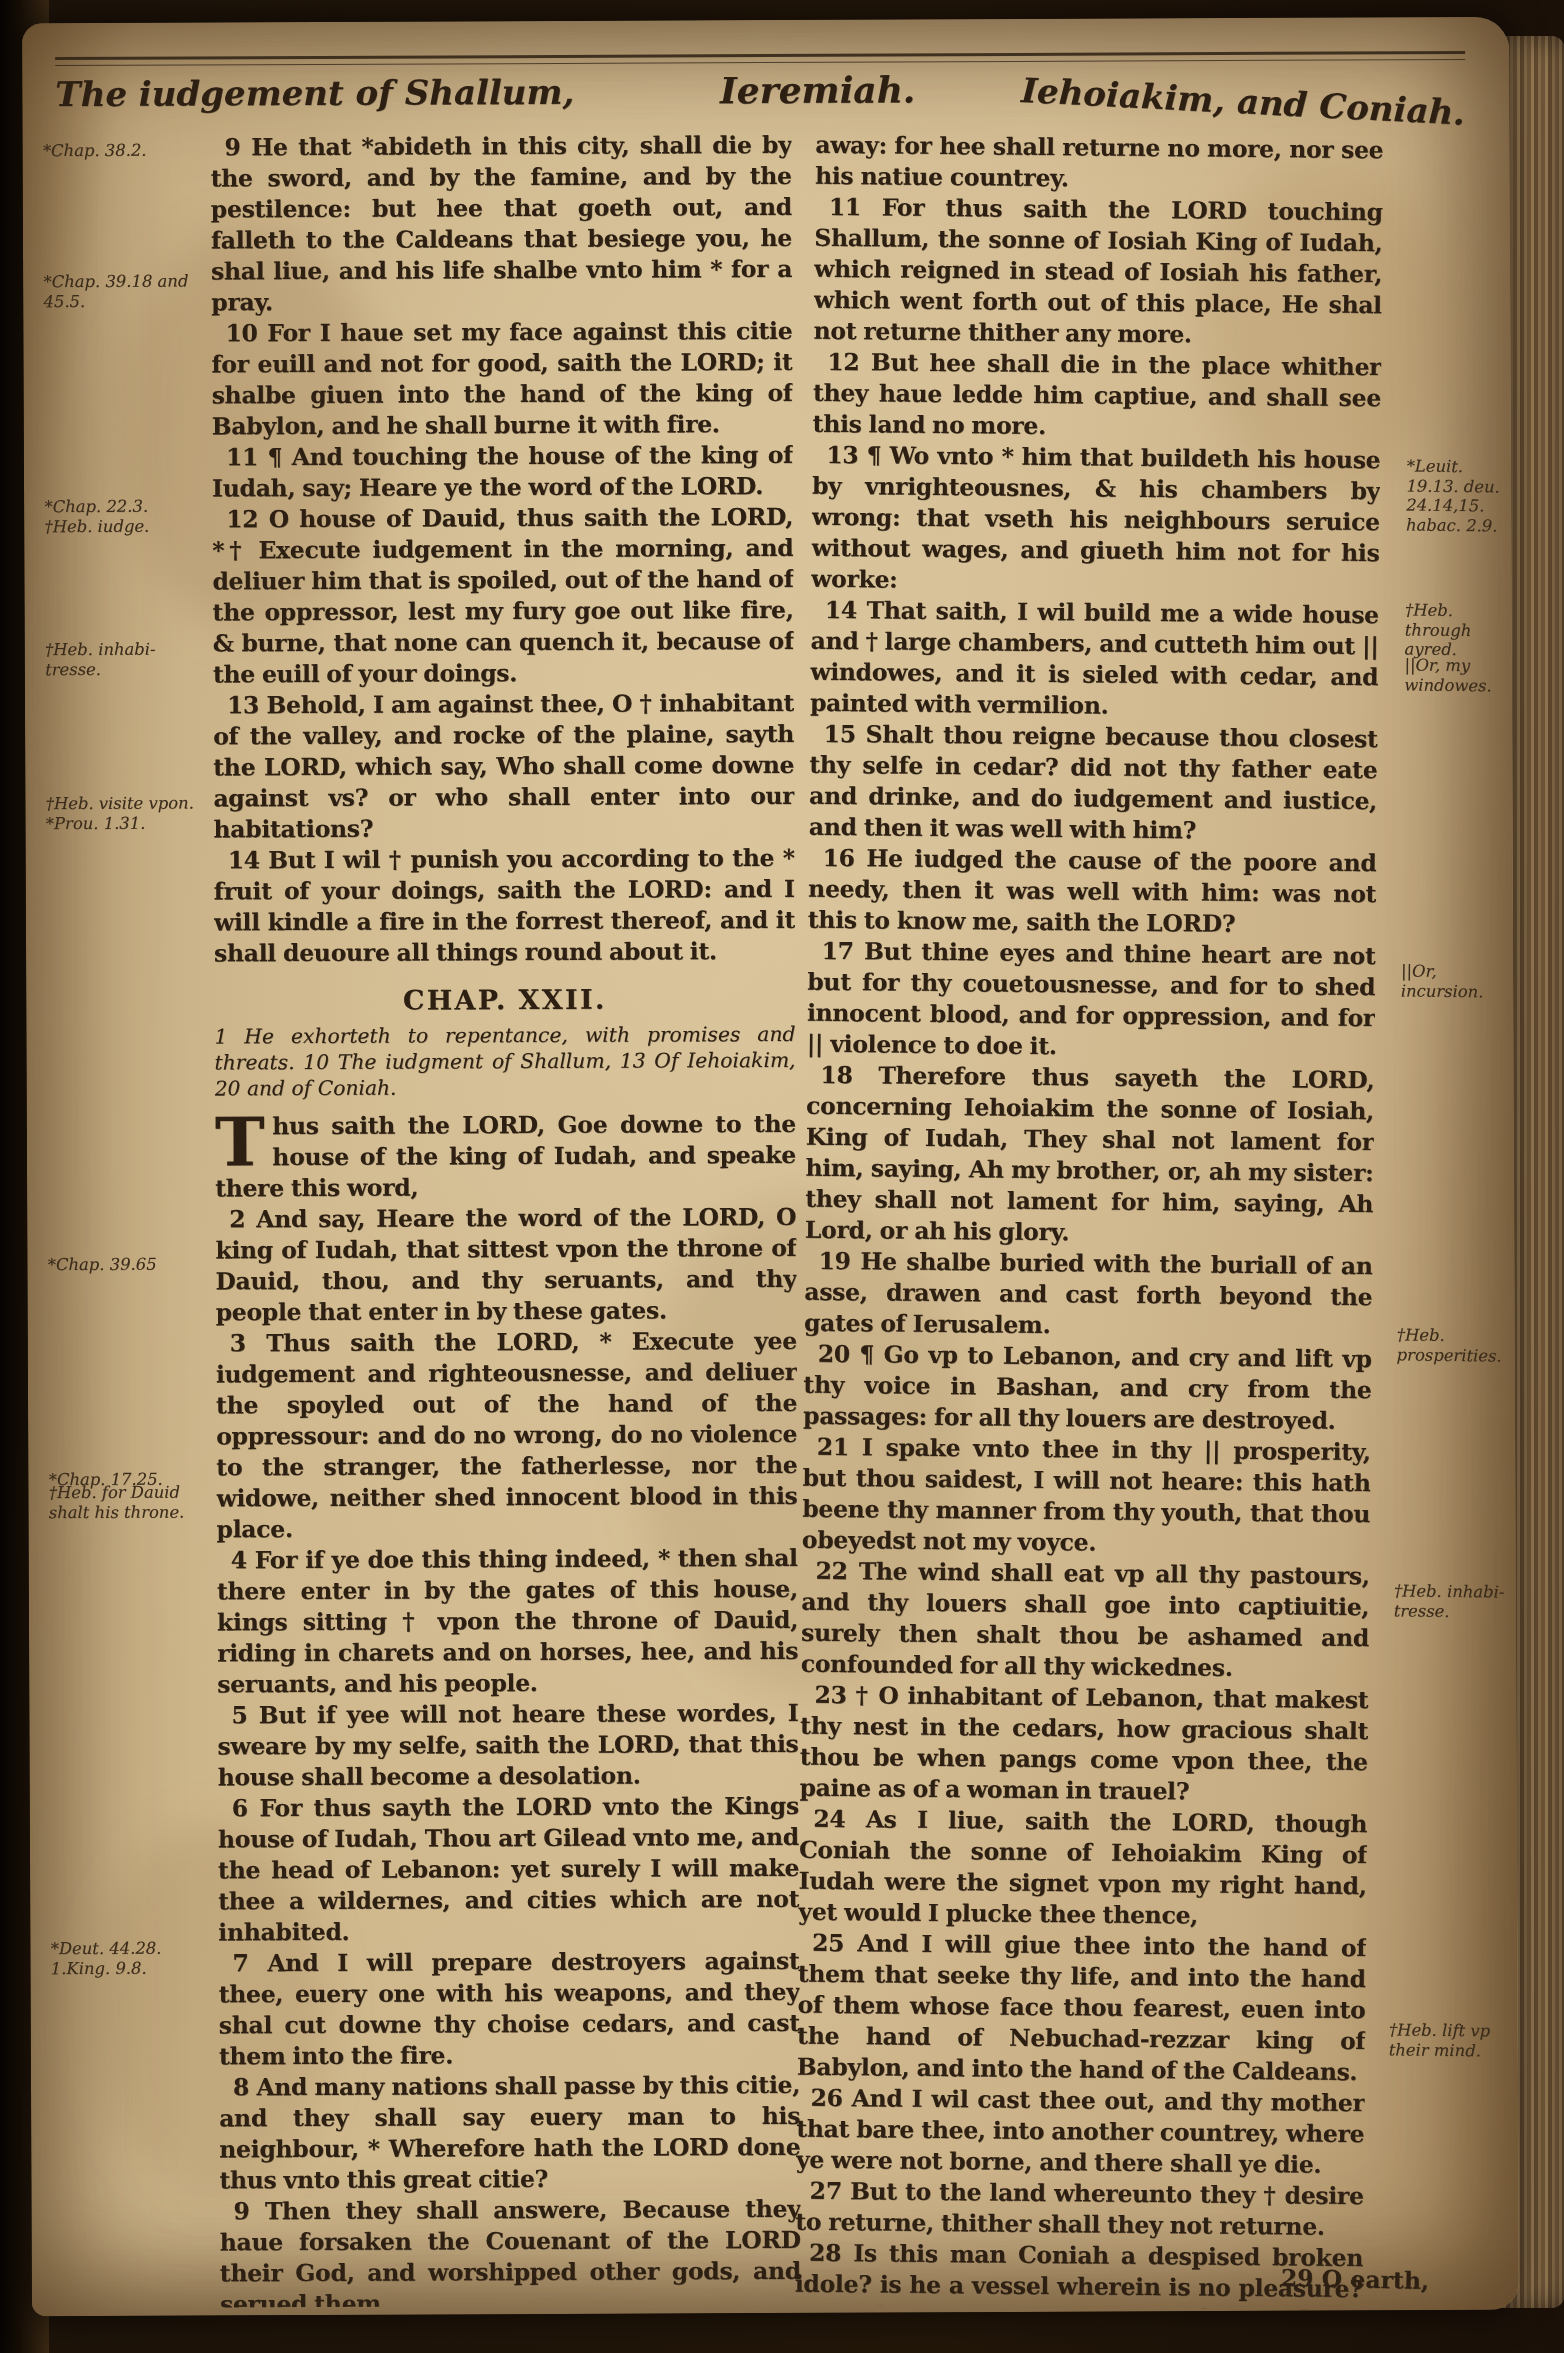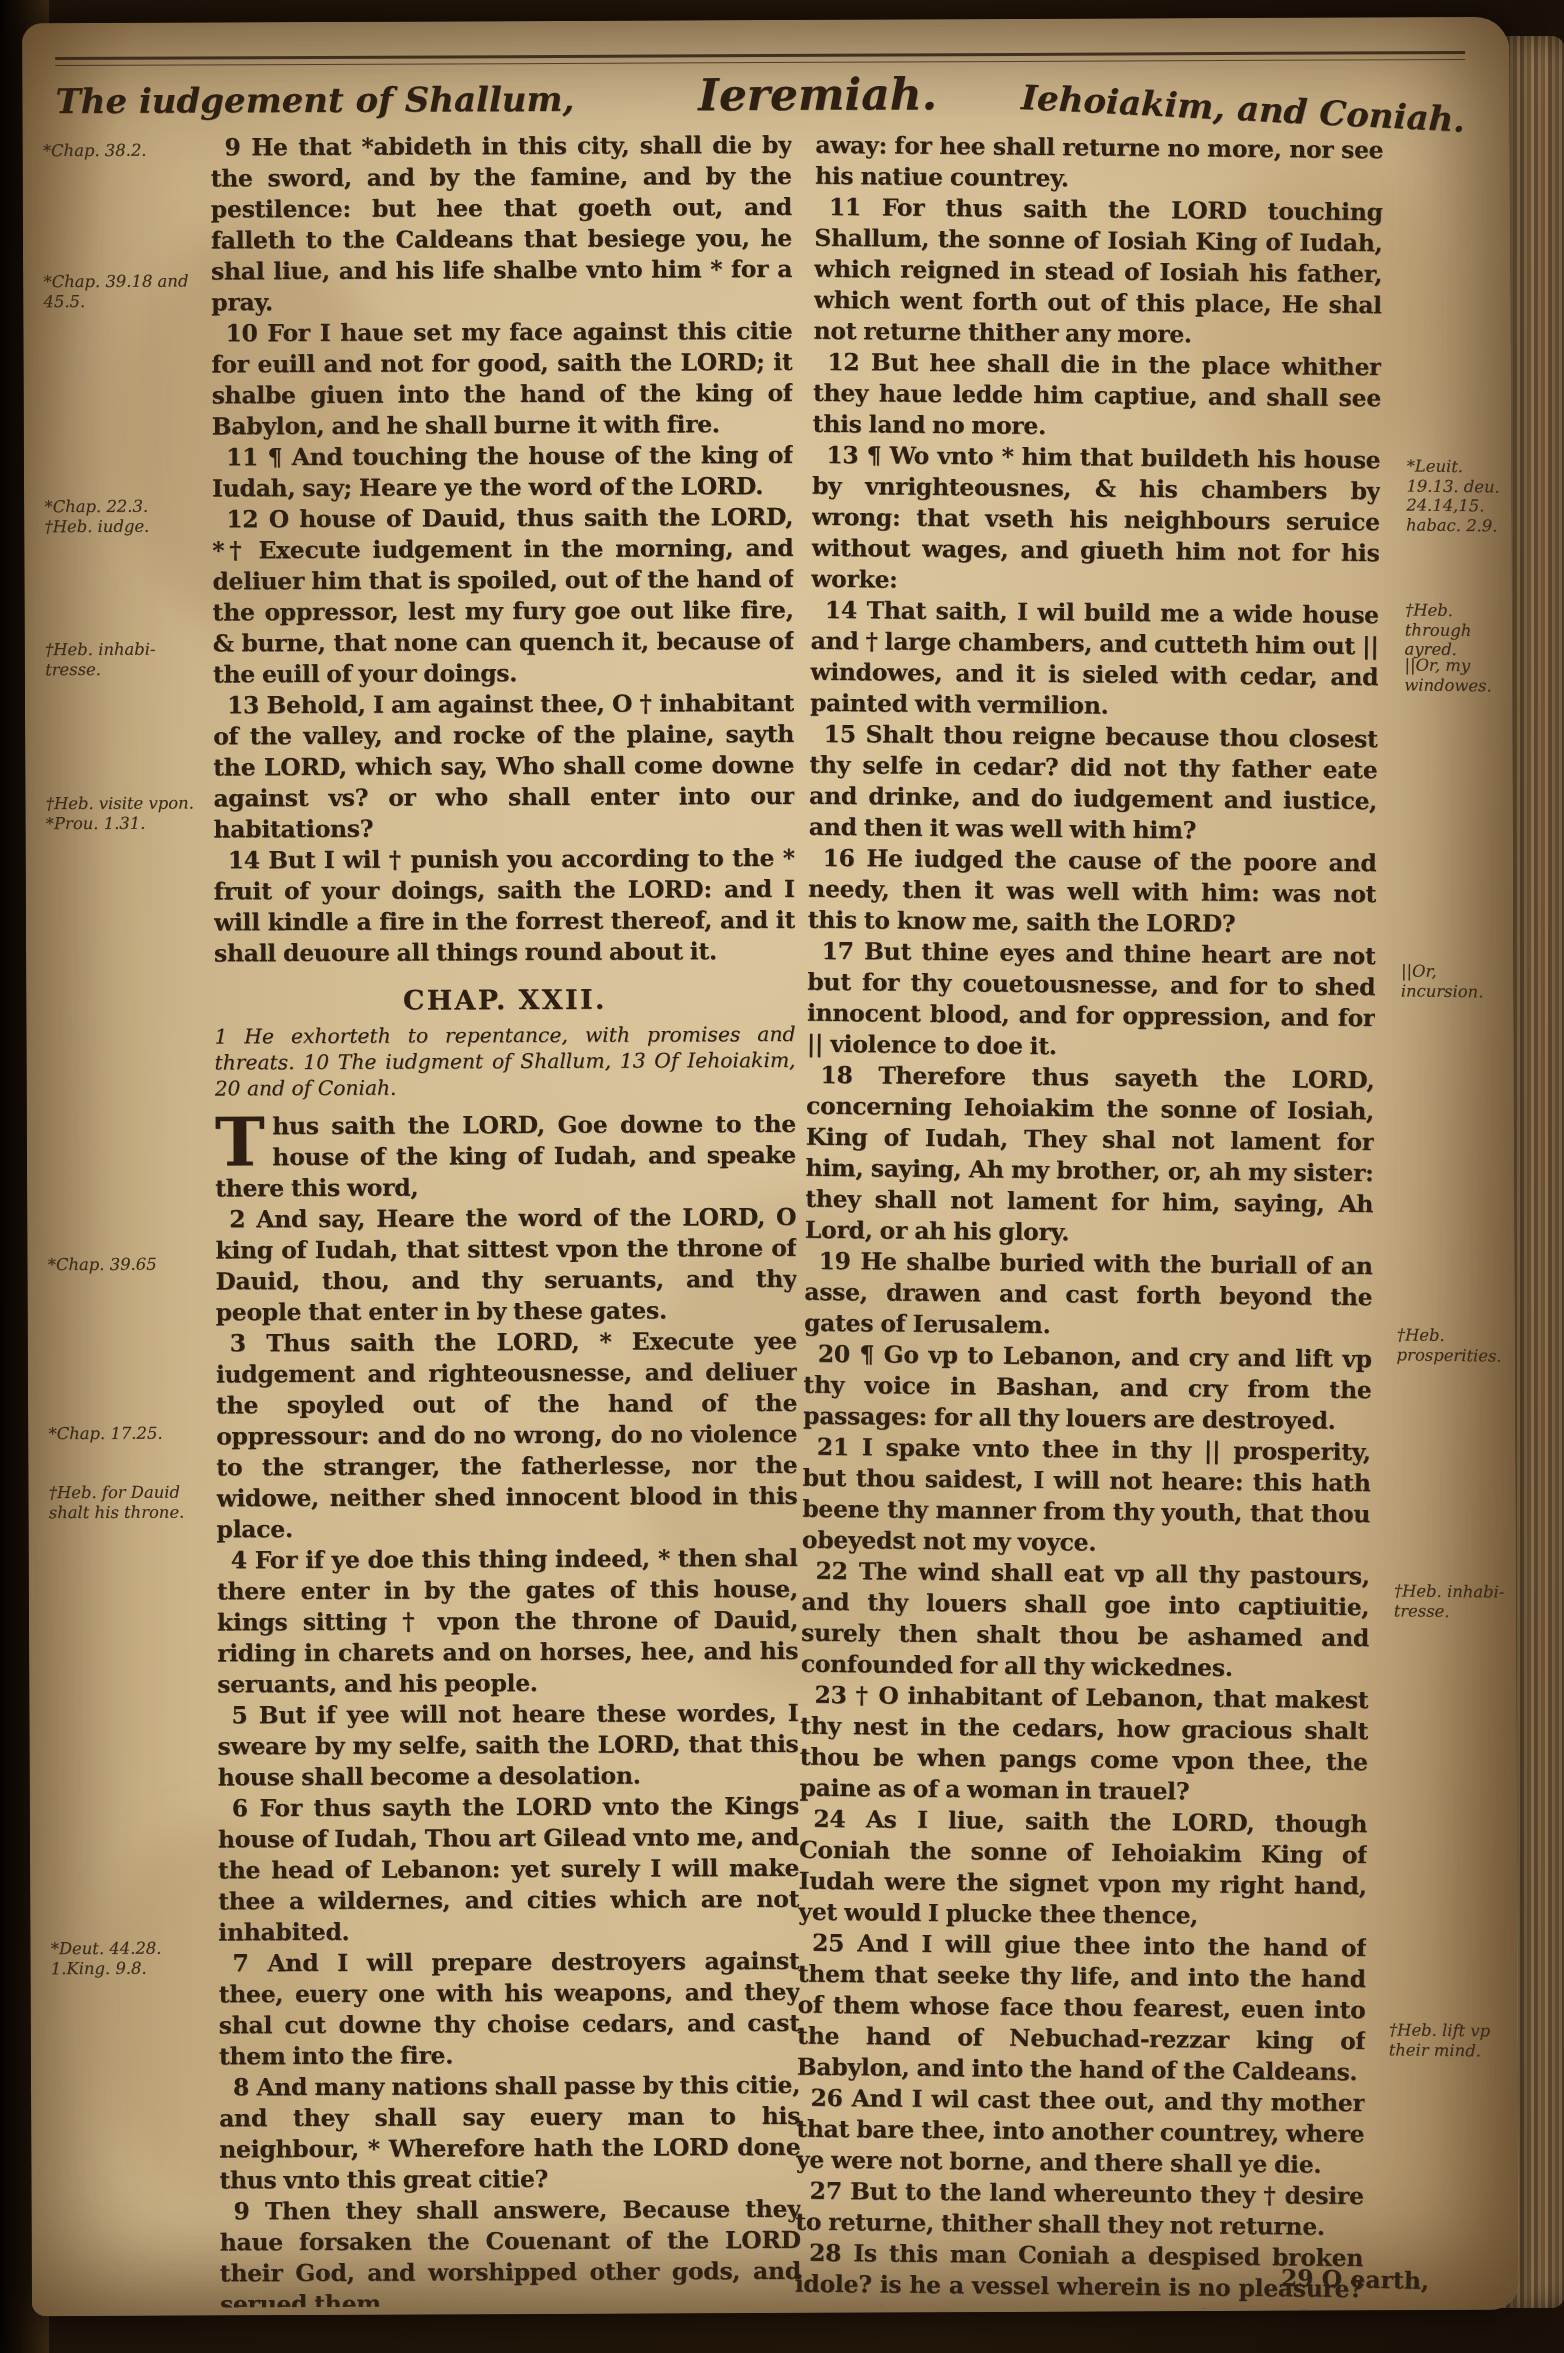--- a/index.html
+++ b/index.html
@@ -32,21 +32,21 @@
   .stain.s1{ left:94px; top:203px;  width:266px; height:407px; background:rgba(134,101,58,0.20); }
   .stain.s2{ left:610px; top:1174px; width:329px; height:501px; background:rgba(120,90,50,0.14); }
   .stain.s3{ left:63px;  top:1800px; width:235px; height:376px; background:rgba(134,101,58,0.18); }
   .stain.s4{ left:1174px;top:141px;  width:250px; height:329px; background:rgba(150,112,62,0.16); }
 
   .running-head{ position:absolute; top:34px; left:33px; right:44px; }
   .rules{ height:8.6px; border-top:3.1px solid rgba(45,32,19,0.85); border-bottom:1.6px solid rgba(45,32,19,0.75); margin-bottom:6.3px; }
   .head-row{ display:flex; justify-content:space-between; align-items:baseline;
     font-style:italic; font-weight:bold; font-size:34px; white-space:nowrap;
     text-shadow:0.5px 0.5px 0.6px rgba(45,32,19,0.45); }
-  .head-center{ font-size:44px;margin-left:40px; }
+  .head-center{ font-size:36px;margin-left:40px; }
   .head-right{ transform:rotate(3.2deg); transform-origin:left center; }
 
   .body-area{ position:absolute; top:110px; left:0; right:0; bottom:7.8px; }
 
   .notes-left{ position:absolute; left:20.3px; top:0; bottom:0; width:155px; }
   .notes-right{ position:absolute; left:1371px; top:0; bottom:0; width:113px; transform:rotate(0.9deg); }
   .note{ position:absolute; font-style:italic; font-size:16.4px; line-height:19.6px; color:#3a2b1a;
     text-shadow:0.3px 0.3px 0.5px rgba(58,43,26,0.35); }
 
   .col{ position:absolute; top:0; bottom:0; overflow:hidden; font-weight:bold; font-size:23.5px; line-height:31px;
@@ -86,21 +86,21 @@
 
   <div class="body-area">
 
     <div class="notes-left">
       <div class="note" style="top:8px">*Chap. 38.2.</div>
       <div class="note" style="top:139px">*Chap. 39.18 and 45.5.</div>
       <div class="note" style="top:364px">*Chap. 22.3. †Heb. iudge.</div>
       <div class="note" style="top:507px">†Heb. inhabi-tresse.</div>
       <div class="note" style="top:661px">†Heb. visite vpon. *Prou. 1.31.</div>
       <div class="note" style="top:1122px">*Chap. 39.65</div>
-      <div class="note" style="top:1291px">*Chap. 17.25.</div>
+      <div class="note" style="top:1337px">*Chap. 17.25.</div>
       <div class="note" style="top:1350px">†Heb. for Dauid shalt his throne.</div>
       <div class="note" style="top:1806px">*Deut. 44.28. 1.King. 9.8.</div>
     </div>
 
     <div class="col col-left">
       <p>9 He that *abideth in this city, shall die by the sword, and by the famine, and by the pestilence: but hee that goeth out, and falleth to the Caldeans that besiege you, he shal liue, and his life shalbe vnto him * for a pray.</p>
       <p>10 For I haue set my face against this citie for euill and not for good, saith the LORD; it shalbe giuen into the hand of the king of Babylon, and he shall burne it with fire.</p>
       <p>11 ¶ And touching the house of the king of Iudah, say; Heare ye the word of the LORD.</p>
       <p>12 O house of Dauid, thus saith the LORD, *† Execute iudgement in the morning, and deliuer him that is spoiled, out of the hand of the oppressor, lest my fury goe out like fire, &amp; burne, that none can quench it, because of the euill of your doings.</p>
       <p>13 Behold, I am against thee, O † inhabitant of the valley, and rocke of the plaine, sayth the LORD, which say, Who shall come downe against vs? or who shall enter into our habitations?</p>

